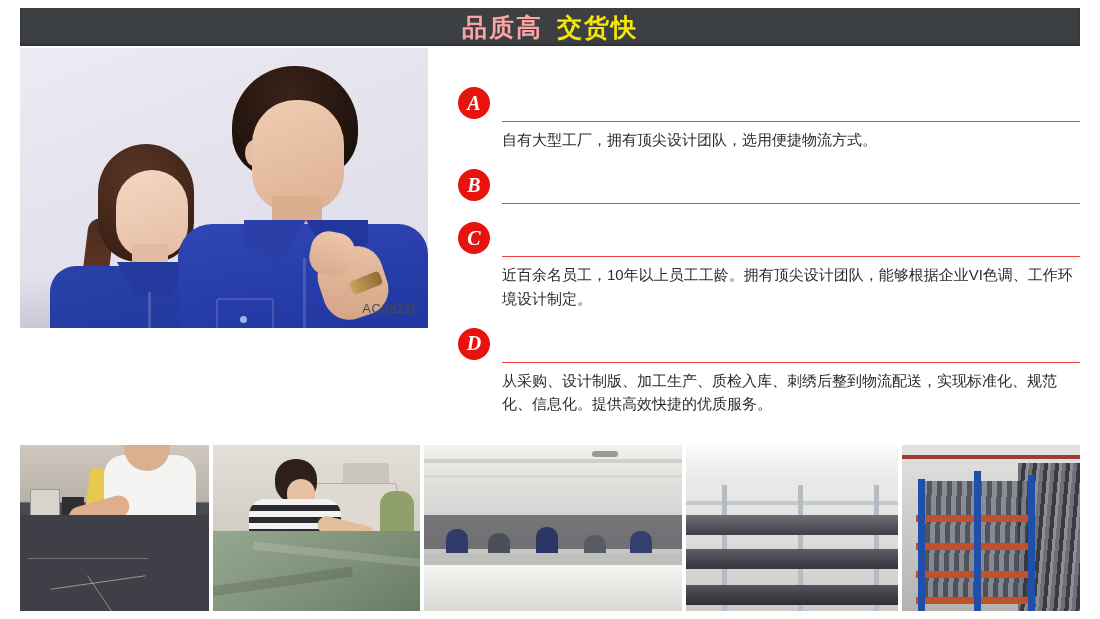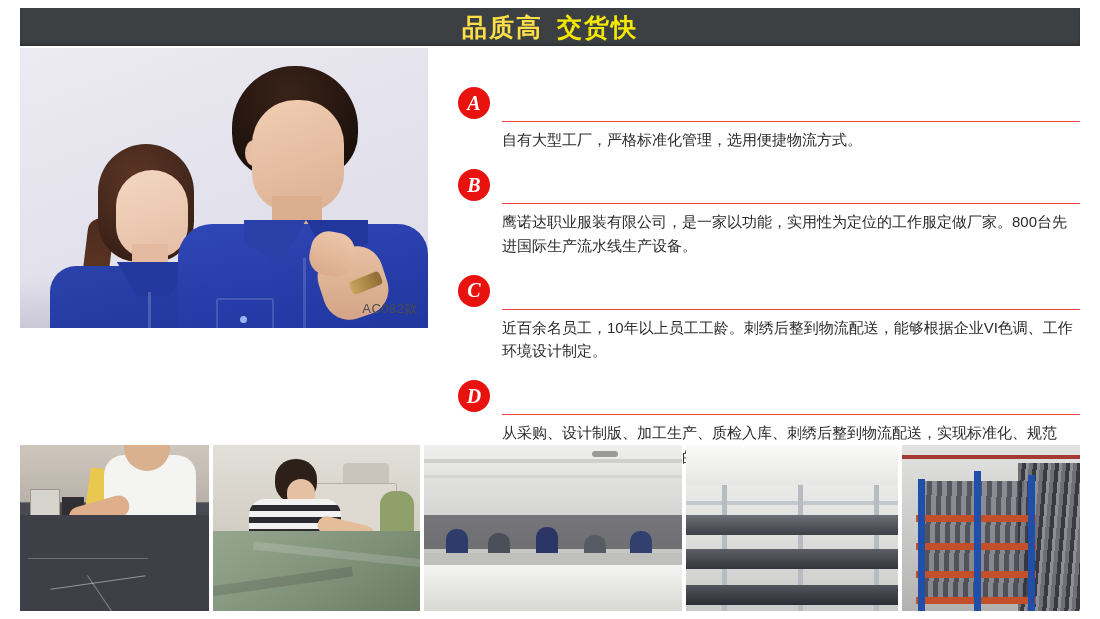--- a/index.html
+++ b/index.html
@@ -10,21 +10,21 @@
   }
   .page{position:absolute;left:0;top:0;width:1100px;height:619px;background:#fff;}
 
   
   .header-bar{
     position:absolute;left:20px;top:8px;width:1060px;height:38px;
     background:#3d4043;display:flex;align-items:center;justify-content:center;
     box-shadow:inset 0 -2px 3px rgba(0,0,0,.25);
   }
   .header-text{font-size:25px;font-weight:bold;letter-spacing:2px;line-height:1;}
-  .header-text .w{color:#fde047;margin-top:18px;}
+  .header-text .w{color:#fca5a5;margin-top:18px;}
   .header-text .y{color:#f5e800;margin-left:14px;}
 
   
   .hero{position:absolute;left:20px;top:48px;width:1060px;height:388px;}
 
   .model-photo{
     position:absolute;left:0;top:0;width:408px;height:280px;overflow:hidden;
     background:linear-gradient(160deg,#eceaf2 0%,#e4e2ec 45%,#dedce8 100%);
   }
   
@@ -224,37 +224,36 @@
       <div class="sku-tag">AC082款</div>
     </div>
 
     <div class="features">
 
       <div class="feature">
         <div class="f-head">
           <div class="badge">A</div>
           <div class="f-rule"></div>
         </div>
-        <div class="f-body">自有大型工厂，严格标准化管理，选用便捷物流方式。</div>
+        <div class="f-body">自有大型工厂，拥有顶尖设计团队，选用便捷物流方式。</div>
       </div>
 
       <div class="feature">
         <div class="f-head">
           <div class="badge">B</div>
           <div class="f-rule"></div>
         </div>
-        <div class="f-body">鹰诺达职业服装有限公司，是一家以功能，实用性为定位的工作服定做厂家。800台先进国际生产流水线生产设备。</div>
       </div>
 
       <div class="feature">
         <div class="f-head">
           <div class="badge">C</div>
           <div class="f-rule"></div>
         </div>
-        <div class="f-body">近百余名员工，10年以上员工工龄。刺绣后整到物流配送，能够根据企业VI色调、工作环境设计制定。</div>
+        <div class="f-body">近百余名员工，10年以上员工工龄。拥有顶尖设计团队，能够根据企业VI色调、工作环境设计制定。</div>
       </div>
 
       <div class="feature">
         <div class="f-head">
           <div class="badge">D</div>
           <div class="f-rule"></div>
         </div>
         <div class="f-body">从采购、设计制版、加工生产、质检入库、刺绣后整到物流配送，实现标准化、规范化、信息化。提供高效快捷的优质服务。</div>
       </div>
 

